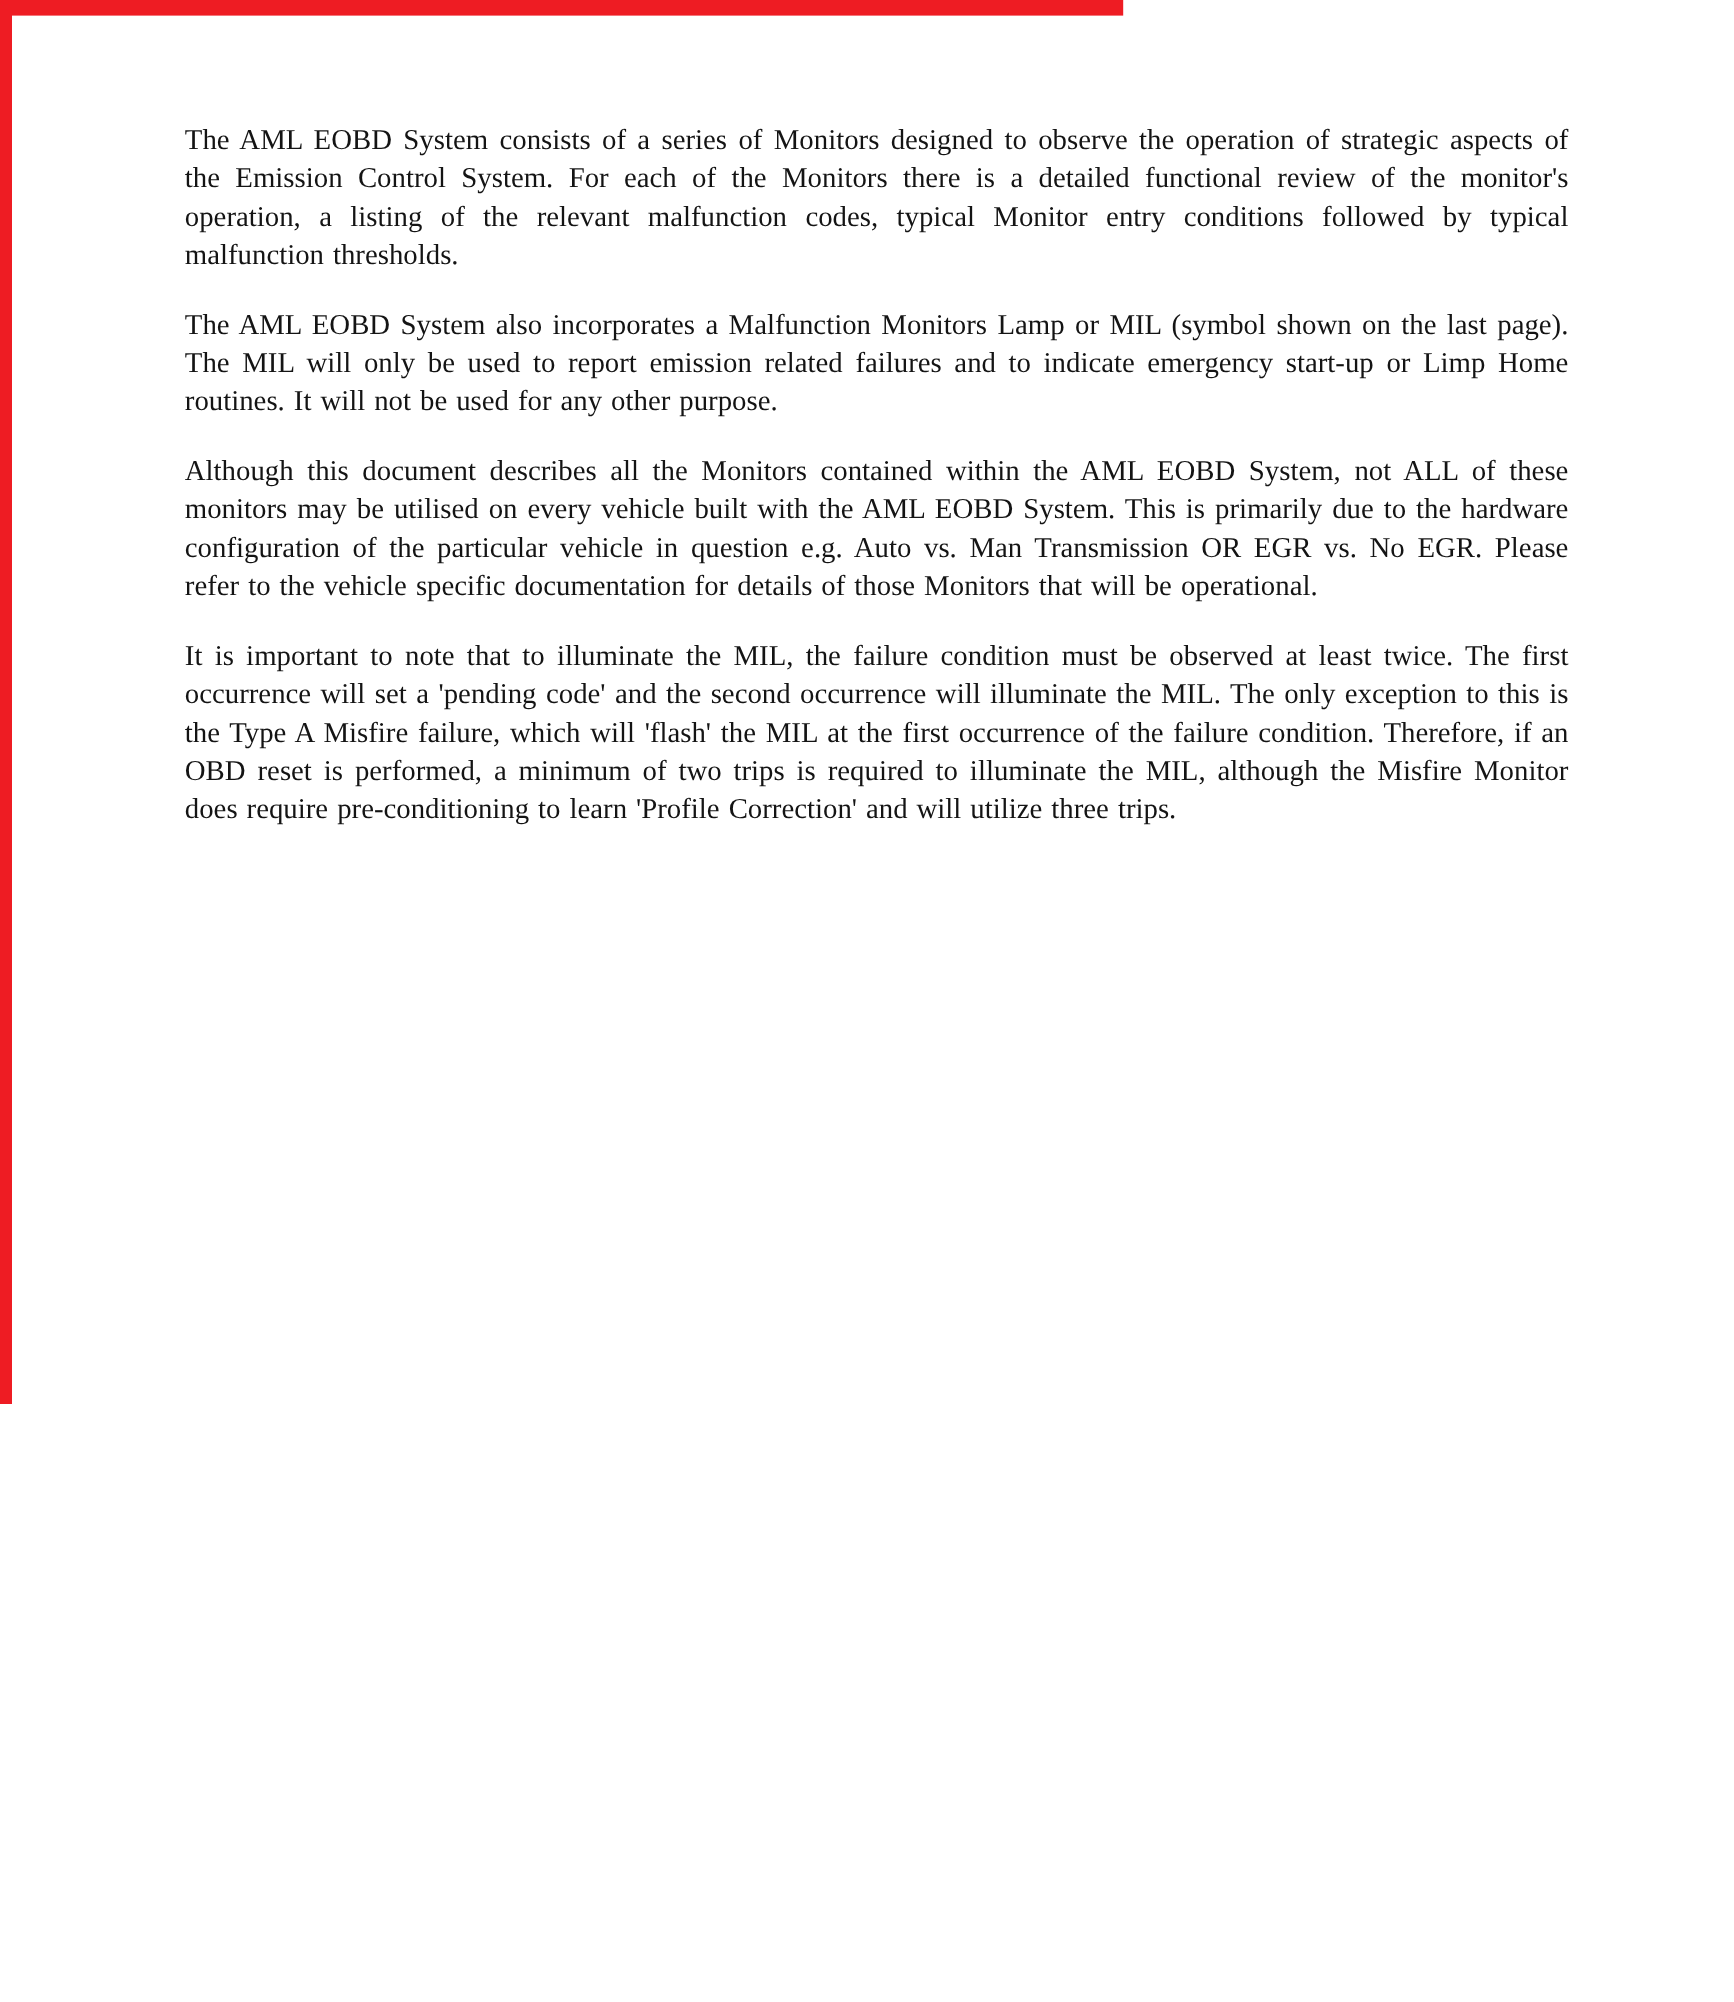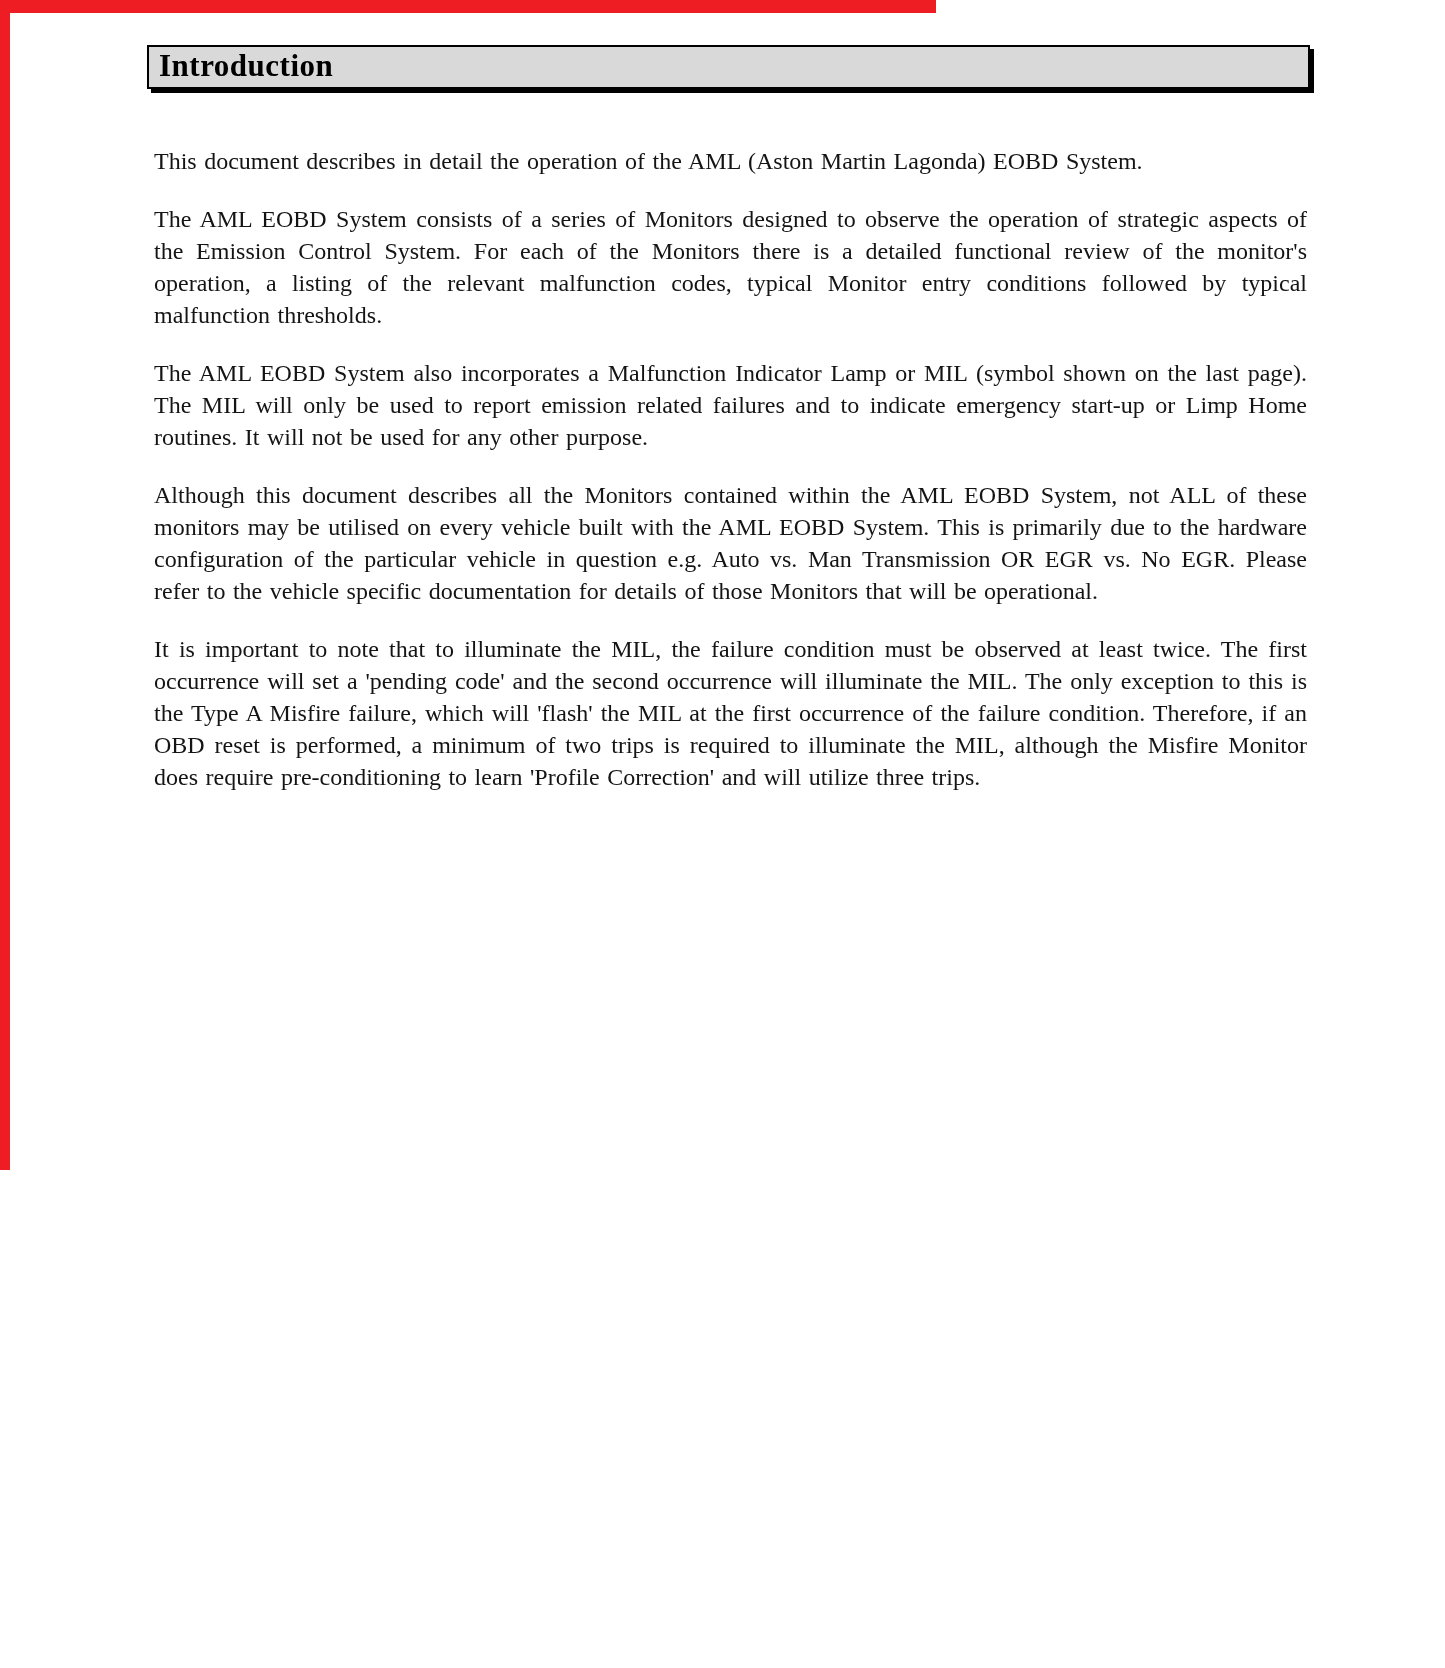--- a/index.html
+++ b/index.html
@@ -67,26 +67,22 @@
 </head>
 <body>
 
 <div class="page">
 
   <div class="scan-mark scan-mark-top"></div>
   <div class="scan-mark scan-mark-left"></div>
 
   <div class="content">
 
-    <div class="heading-box">
-      <h1 class="heading">Introduction</h1>
-    </div>
 
     <div class="body">
-      <p class="para">This document describes in detail the operation of the AML (Aston Martin Lagonda) EOBD System.</p>
       <p class="para">The AML EOBD System consists of a series of Monitors designed to observe the operation of strategic aspects of the Emission Control System. For each of the Monitors there is a detailed functional review of the monitor's operation, a listing of the relevant malfunction codes, typical Monitor entry conditions followed by typical malfunction thresholds.</p>
-      <p class="para">The AML EOBD System also incorporates a Malfunction Indicator Lamp or MIL (symbol shown on the last page). The MIL will only be used to report emission related failures and to indicate emergency start-up or Limp Home routines. It will not be used for any other purpose.</p>
+      <p class="para">The AML EOBD System also incorporates a Malfunction Monitors Lamp or MIL (symbol shown on the last page). The MIL will only be used to report emission related failures and to indicate emergency start-up or Limp Home routines. It will not be used for any other purpose.</p>
       <p class="para">Although this document describes all the Monitors contained within the AML EOBD System, not ALL of these monitors may be utilised on every vehicle built with the AML EOBD System. This is primarily due to the hardware configuration of the particular vehicle in question e.g. Auto vs. Man Transmission OR EGR vs. No EGR. Please refer to the vehicle specific documentation for details of those Monitors that will be operational.</p>
       <p class="para">It is important to note that to illuminate the MIL, the failure condition must be observed at least twice. The first occurrence will set a 'pending code' and the second occurrence will illuminate the MIL. The only exception to this is the Type A Misfire failure, which will 'flash' the MIL at the first occurrence of the failure condition. Therefore, if an OBD reset is performed, a minimum of two trips is required to illuminate the MIL, although the Misfire Monitor does require pre-conditioning to learn 'Profile Correction' and will utilize three trips.</p>
     </div>
 
   </div>
 </div>
 
 </body></html>

